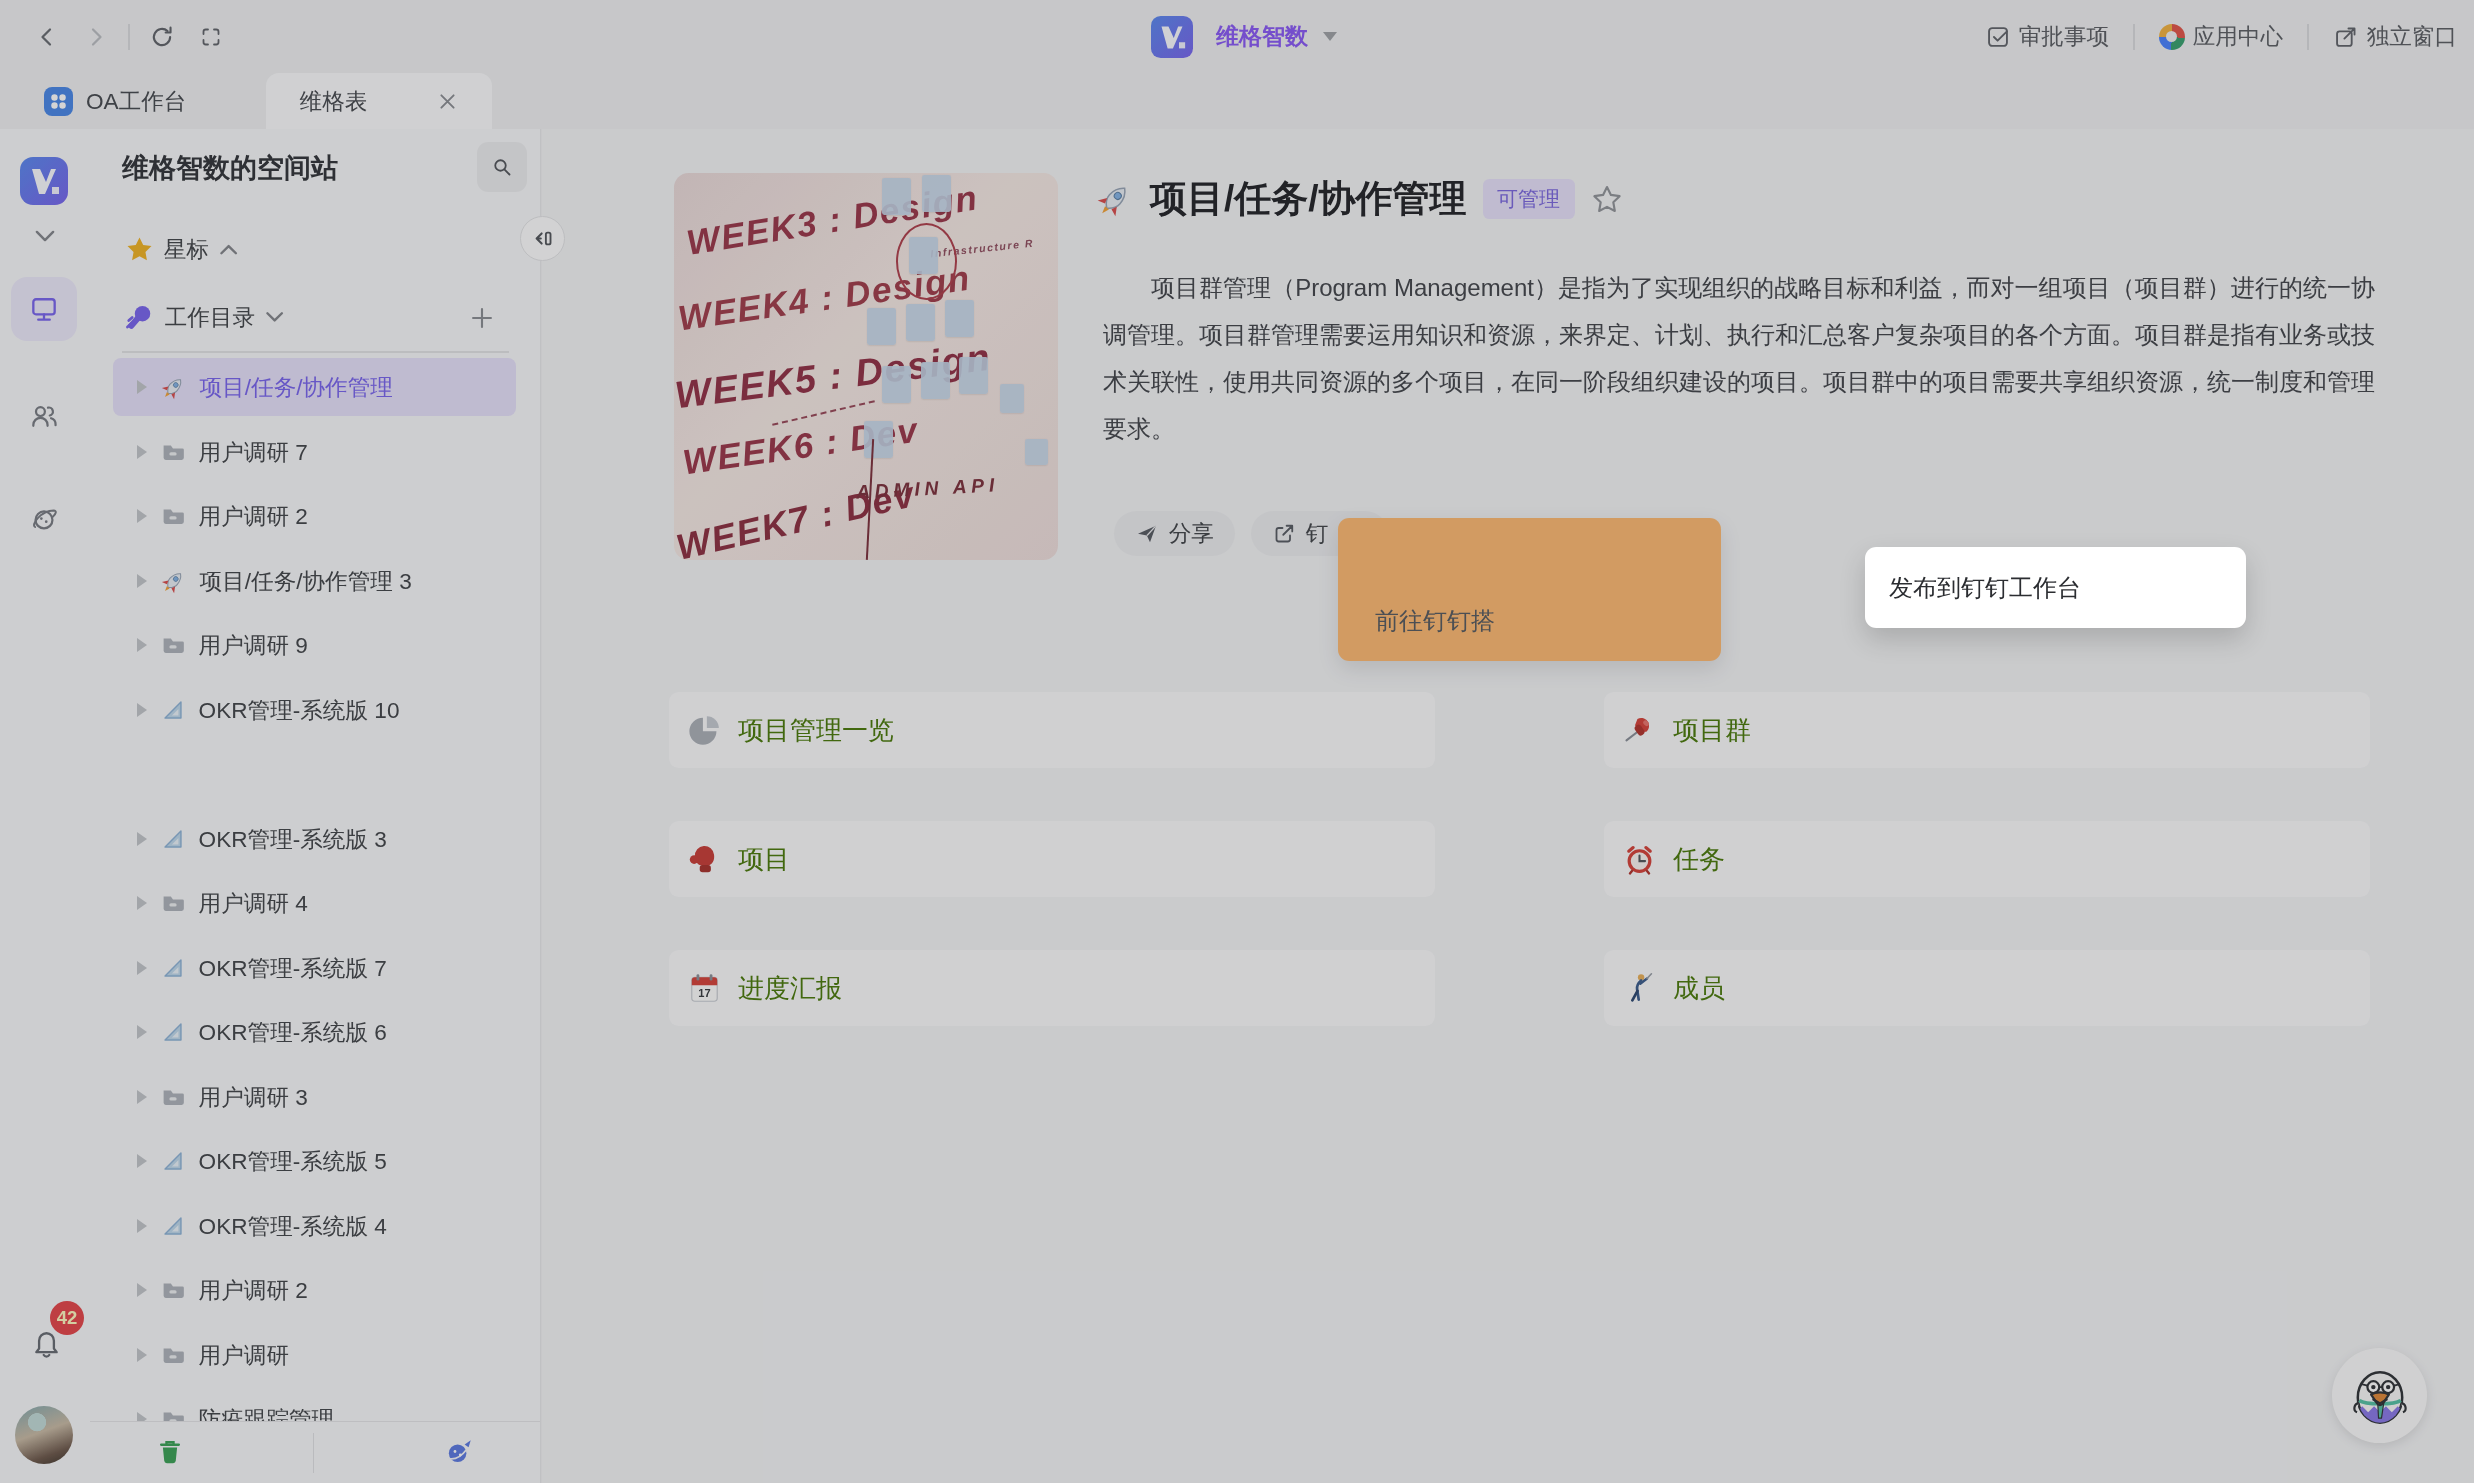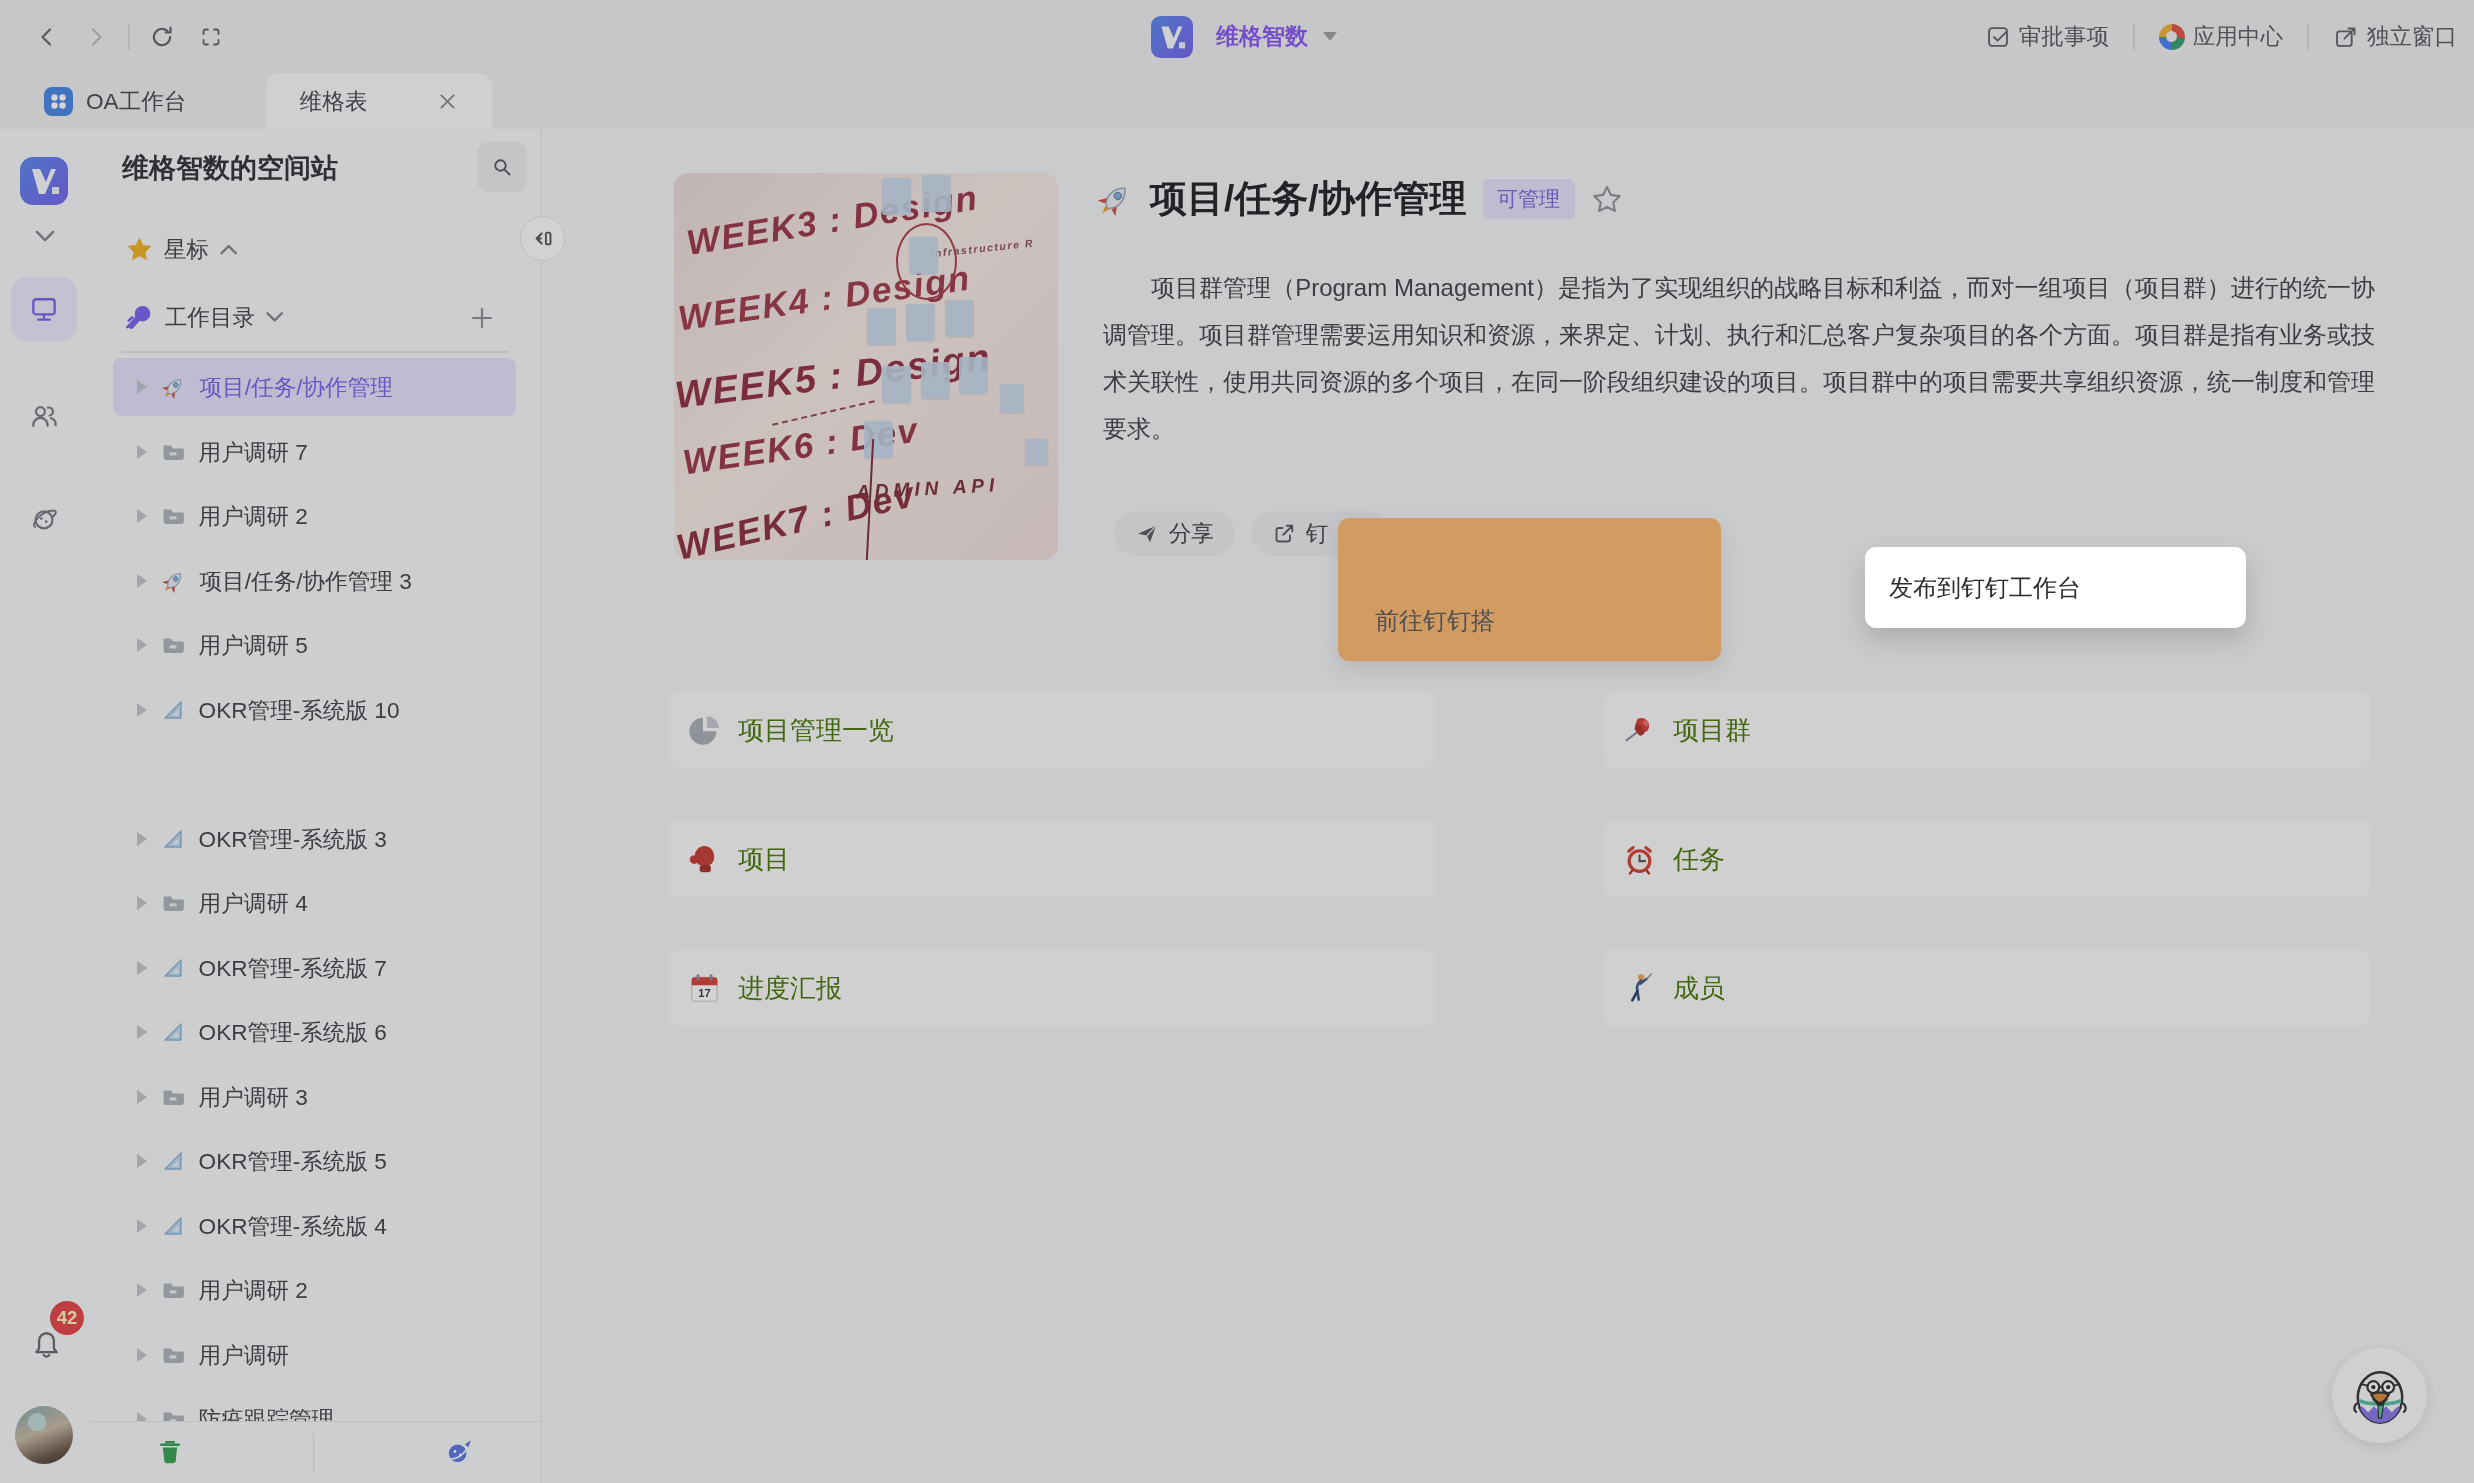--- a/index.html
+++ b/index.html
@@ -289,21 +289,21 @@
             </g>
           </svg>
         <span class="tree-label">项目/任务/协作管理 3</span>
       </div>
       <div class="tree-row" style="top:261px;">
         <span class="tree-caret"></span>
         <svg width="26" height="26" viewBox="0 0 36 36">
             <path d="M5 9h10l3 4h13a2 2 0 0 1 2 2v11a3 3 0 0 1-3 3H8a3 3 0 0 1-3-3V9z" fill="#AFB4BC"></path>
             <rect x="13" y="18.5" width="10" height="4.5" rx="2.2" fill="#EDEFF2"></rect>
           </svg>
-        <span class="tree-label">用户调研 5</span>
+        <span class="tree-label">用户调研 9</span>
       </div>
       <div class="tree-row" style="top:326px;">
         <span class="tree-caret"></span>
         <svg width="26" height="26" viewBox="0 0 36 36">
             <path d="M7 29h22V7z" fill="#BFD8EC" stroke="#8FB4D8" stroke-width="2" stroke-linejoin="round"></path>
             <path d="M16.5 25.5h9v-9z" fill="#EAF2F9"></path>
           </svg>
         <span class="tree-label">OKR管理-系统版 10</span>
       </div>
       <div class="tree-row" style="top:455px;">

